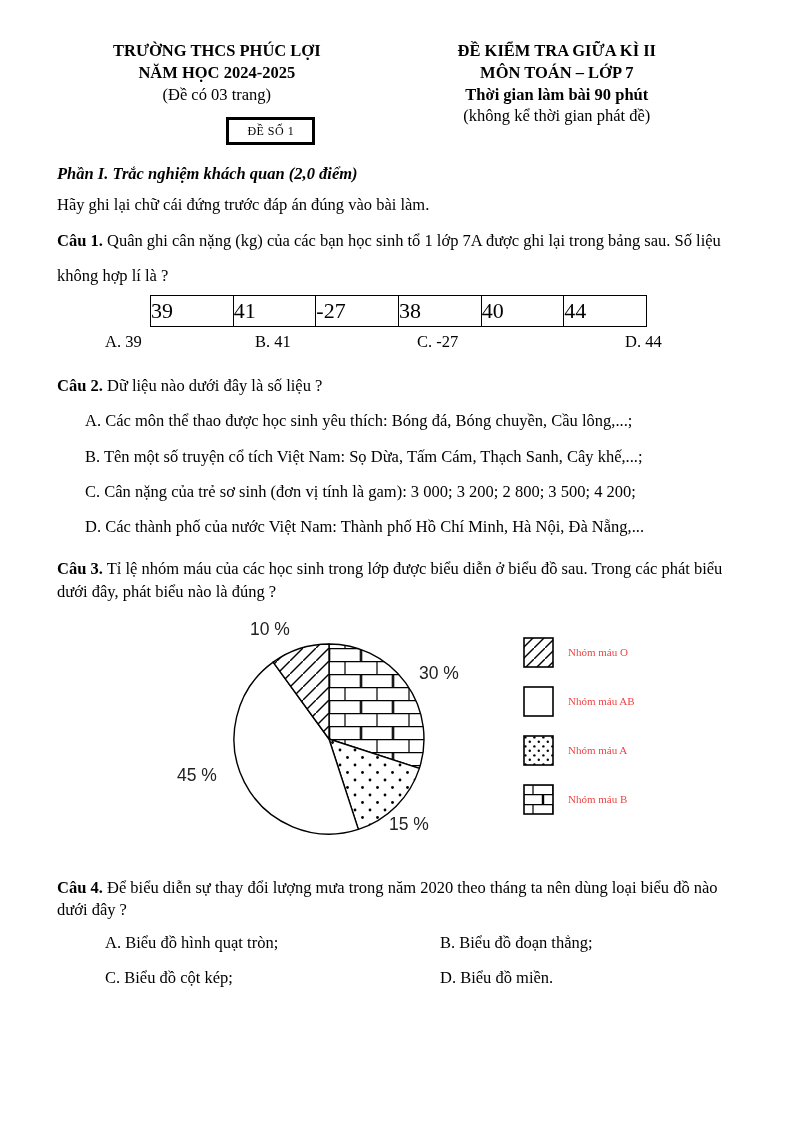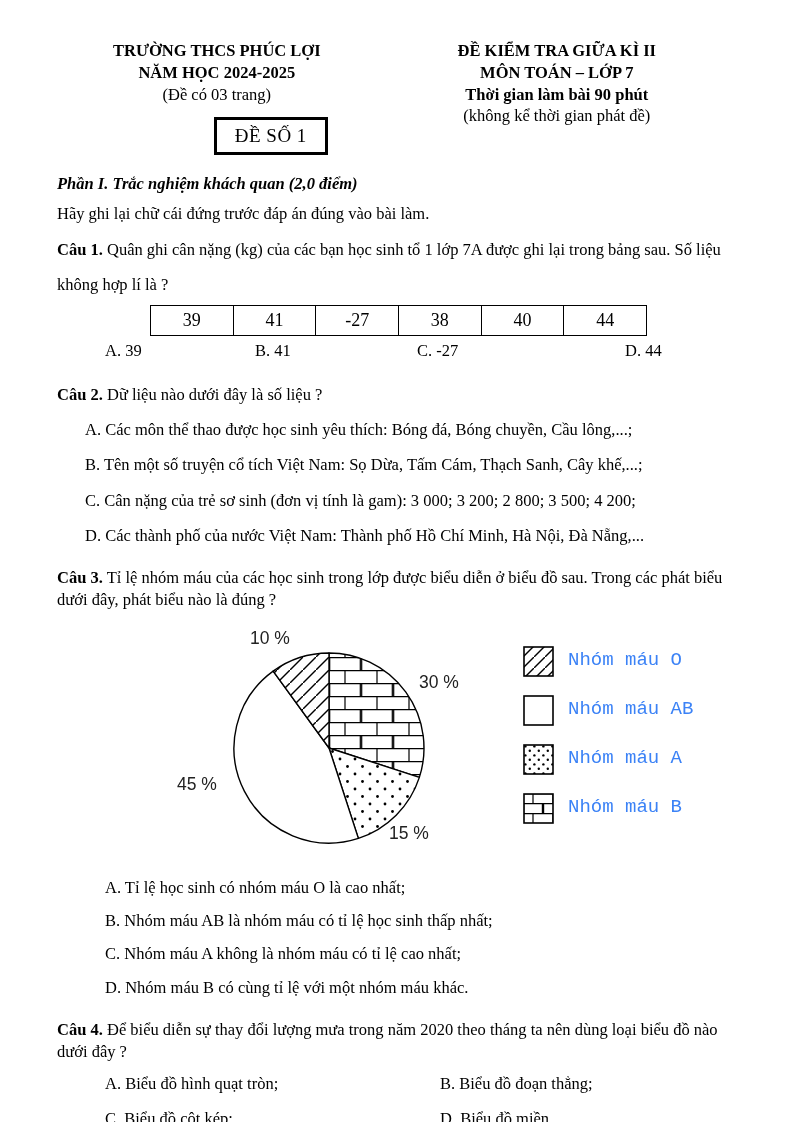--- a/index.html
+++ b/index.html
@@ -13,56 +13,56 @@
 
   
   .header { display:flex; }
   .header-col { text-align:center; }
   .header-col.left  { width:47%; }
   .header-col.right { width:53%; }
   .hline { font-weight:bold; line-height:1.32; }
   .hline.normal { font-weight:normal; }
   .exam-box {
     display:inline-block; border:3px solid #000; padding:3px 18px;
-    margin:12px 0 0 108px; font-size:19px; letter-spacing:0.5px;
+    margin:12px 0 0 108px; font-size:12px; letter-spacing:0.5px;
   }
 
   
   .part-title { font-weight:bold; margin-top:18px;font-style:italic; }
   .instruction { margin-top:8px; }
 
   
   .question { margin-top:20px; }
   .q-label { font-weight:bold; }
   .loose { line-height:2.1; margin-top:8px; }
 
   
   table.data-table { border-collapse:collapse; margin:2px 0 0 93px; width:497px; table-layout:fixed; }
-  table.data-table td { border:1px solid #000; height:30px; text-align:center; padding:0; font-size:18px; }
+  table.data-table td { border:1px solid #000; height:30px; padding:0; font-size:22px; }
 
   .q1-options { position:relative; height:24px; margin-top:4px; }
   .q1-options span { position:absolute; top:0; }
   .q1-options .o1 { left:48px; } .q1-options .o2 { left:198px; }
   .q1-options .o3 { left:360px; } .q1-options .o4 { left:568px;text-align:center; }
 
   .options-1col .opt { margin-top:13px; padding-left:28px; }
   .options-q3  .opt { margin-top:11px; padding-left:48px; }
 
   .options-2col { position:relative; height:70px; margin-top:10px; }
   .options-2col span { position:absolute; }
   .options-2col .a { left:48px;  top:0; }
   .options-2col .b { left:383px; top:0; }
   .options-2col .c { left:48px;  top:35px; }
   .options-2col .d { left:383px; top:35px; }
 
   
   .chart-row { display:flex; align-items:flex-start; margin:8px 0 2px 110px; }
   .pie-wrap { width:312px; }
   svg text { font-family:"Liberation Sans","DejaVu Sans",sans-serif; font-size:17.5px; fill:#222; }
-  .legend { margin:26px 0 0 44px; font-family:Liberation Mono, monospace; font-size:19px; color:#3b82f6; }
+  .legend { margin:26px 0 0 44px; font-family:Liberation Serif, serif; font-size:11px; color:#ef4444; }
   .legend-row { display:flex; align-items:center; margin-bottom:18px; }
   .legend-row svg { flex:0 0 auto; }
   .legend-label { margin-left:14px; white-space:nowrap; }
 </style>
 </head>
 <body>
 
 <div class="page">
 
   <div class="header">
@@ -192,26 +192,20 @@
               <path d="M0,0.6 H20 M0,10.6 H20 M10,0.6 V10.6 M0.6,10.6 V20 M19.4,10.6 V20" stroke="#000" stroke-width="1.2" fill="none"></path>
             </pattern>
           </defs>
           <rect x="1" y="1" width="29" height="29" fill="url(#lgBrick)" stroke="#000" stroke-width="1.6"></rect>
         </svg>
         <span class="legend-label">Nhóm máu B</span>
       </div>
     </div>
   </div>
 
-  <div class="options-q3">
-    <div class="opt">A. Tỉ lệ học sinh có nhóm máu O là cao nhất;</div>
-    <div class="opt">B. Nhóm máu AB là nhóm máu có tỉ lệ học sinh thấp nhất;</div>
-    <div class="opt">C. Nhóm máu A không là nhóm máu có tỉ lệ cao nhất;</div>
-    <div class="opt">D. Nhóm máu B có cùng tỉ lệ với một nhóm máu khác.</div>
-  </div>
 
   <div class="question">
     <span class="q-label">Câu 4.</span>
     <span>Để biểu diễn sự thay đổi lượng mưa trong năm 2020 theo tháng ta nên dùng loại biểu đồ nào dưới đây ?</span>
   </div>
   <div class="options-2col">
     <span class="a">A. Biểu đồ hình quạt tròn;</span>
     <span class="b">B. Biểu đồ đoạn thẳng;</span>
     <span class="c">C. Biểu đồ cột kép;</span>
     <span class="d">D. Biểu đồ miền.</span>

